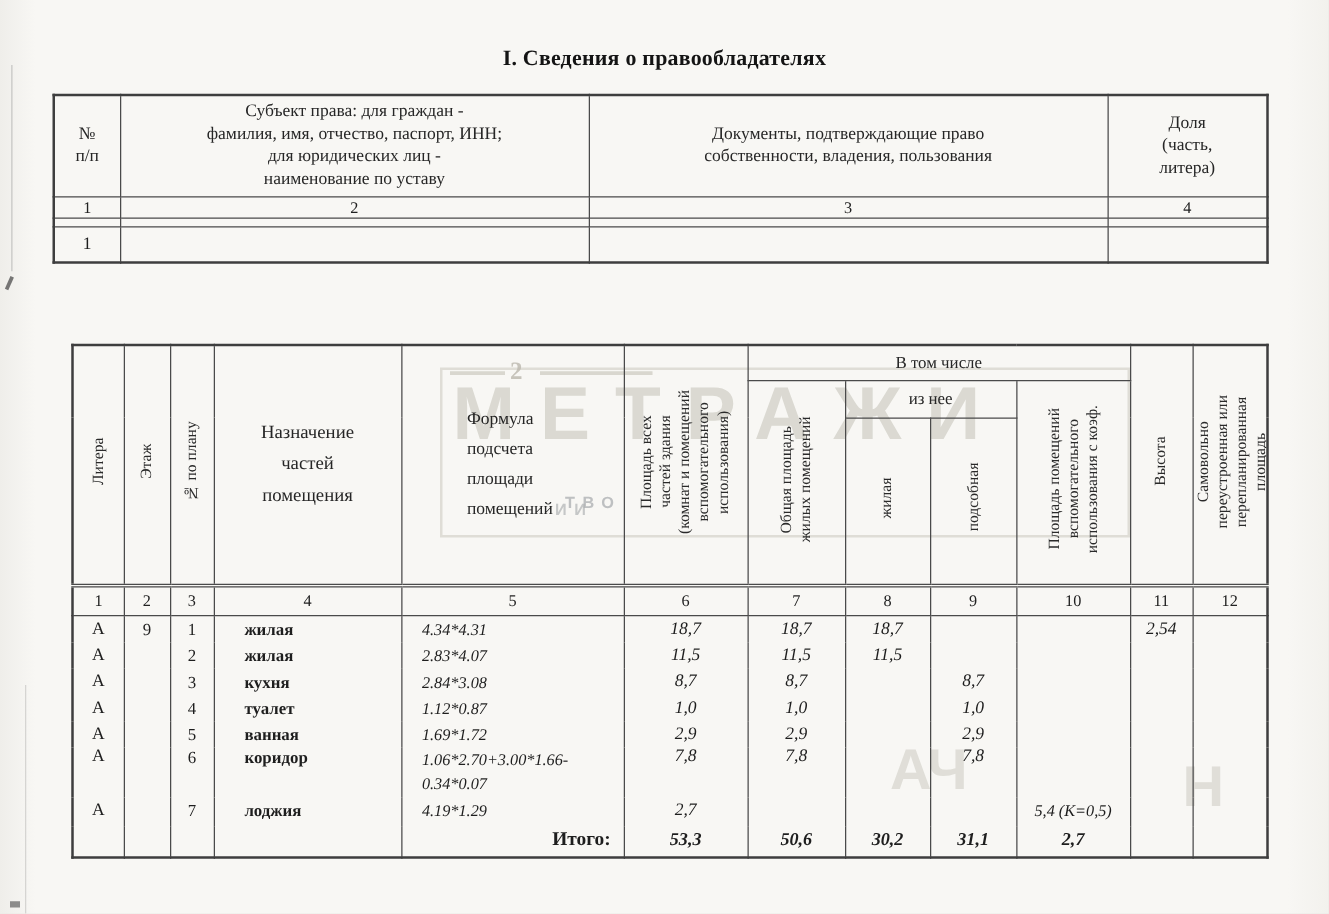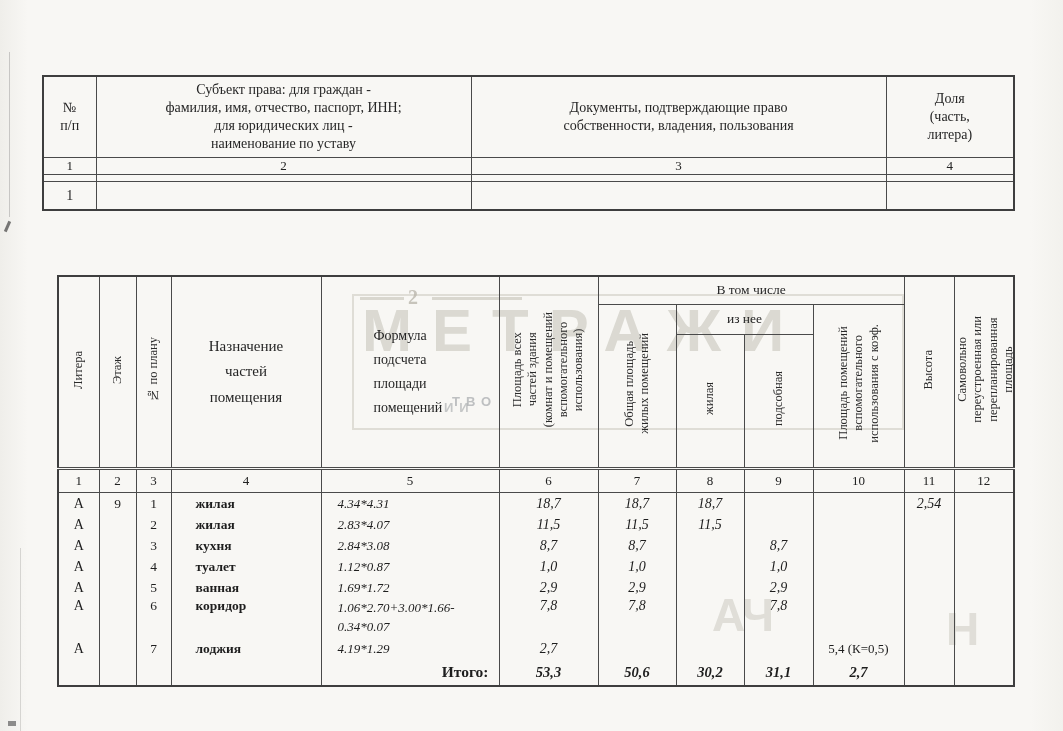--- a/index.html
+++ b/index.html
@@ -42,21 +42,21 @@
   #t2 tr.d td{border-top:none;border-bottom:none;vertical-align:top;}
   #t2 tr.r-std td{height:21px;line-height:21px;}
   #t2 tr.r-tall td{height:40px;}
   #t2 tr.r-7 td{height:23px;line-height:22px;}
   #t2 tr.r-tot td{height:24px;line-height:22px;border-bottom:none;}
   .ca{text-align:center;font-size:14px;}
   .cnum{text-align:center;font-size:13.5px;}
   .cname{font-weight:bold;font-size:13.5px;padding-left:24px;}
   .cform{font-style:italic;font-size:13px;padding-left:16px;white-space:pre-line;line-height:19px;}
   .cval{font-style:italic;text-align:center;font-size:14px;}
-  .cval-sm{text-align:center;font-size:13px;}
+  .cval-sm{font-style:italic;text-align:center;font-size:13px;}
   .tot-label{font-weight:bold;text-align:right;padding-right:10px;font-size:15.5px;}
   .tot-val{font-weight:bold;font-style:italic;text-align:center;font-size:14.5px;}
 
   
   .wm{position:absolute;z-index:0;}
   .wm-box{left:352px;top:294px;width:548px;height:132px;border:2px solid rgba(203,200,189,.55);}
   .wm-mark{left:408px;top:286px;font-size:20px;color:rgba(186,183,172,.8);font-weight:bold;}
   .wm-dash{left:360px;top:297px;width:44px;height:3px;background:rgba(196,193,182,.6);}
   .wm-dash2{left:432px;top:297px;width:90px;height:3px;background:rgba(196,193,182,.6);}
   .wm-line1{left:362px;top:296px;width:536px;font-weight:bold;font-size:60px;
@@ -90,20 +90,21 @@
   <div class="wm wm-small1">ТВО</div>
   <div class="wm wm-small2">ИИ</div>
   <div class="wm wm-frag1">АЧ</div>
   <div class="wm wm-frag2">Н</div>
 
   <div class="wm scratch1"></div>
   <div class="wm scratch2"></div>
   <div class="wm blot1"></div>
   <div class="wm blot2"></div>
 
+  <div class="title title-1">I. Сведения о правообладателях</div>
 
   <table id="t1">
     <colgroup>
       <col style="width:53px">
         <col style="width:375px">
         <col style="width:415px">
         <col style="width:128px">
     </colgroup>
     <tbody>
         <tr class="hrow">

